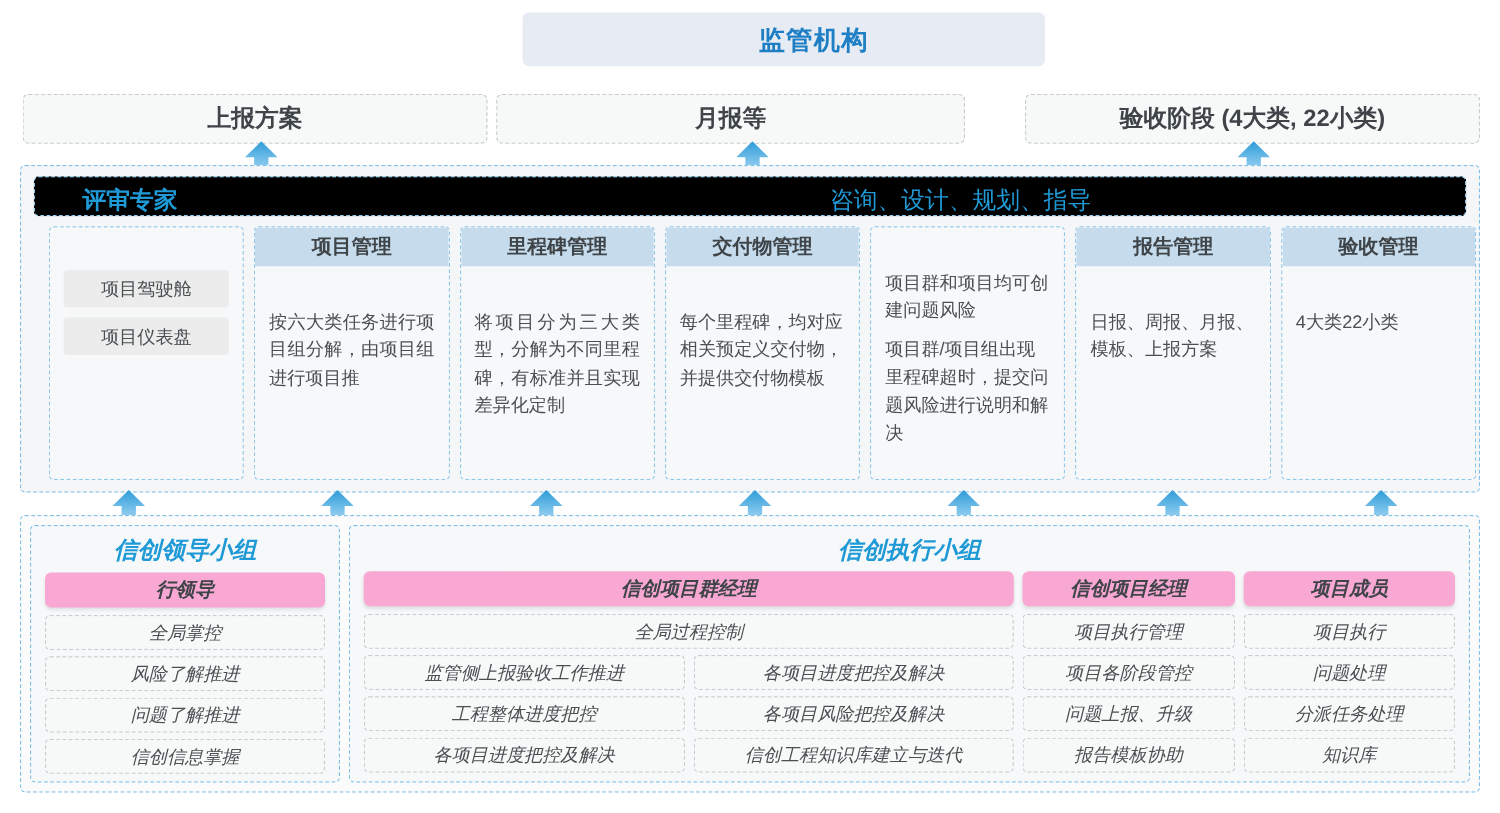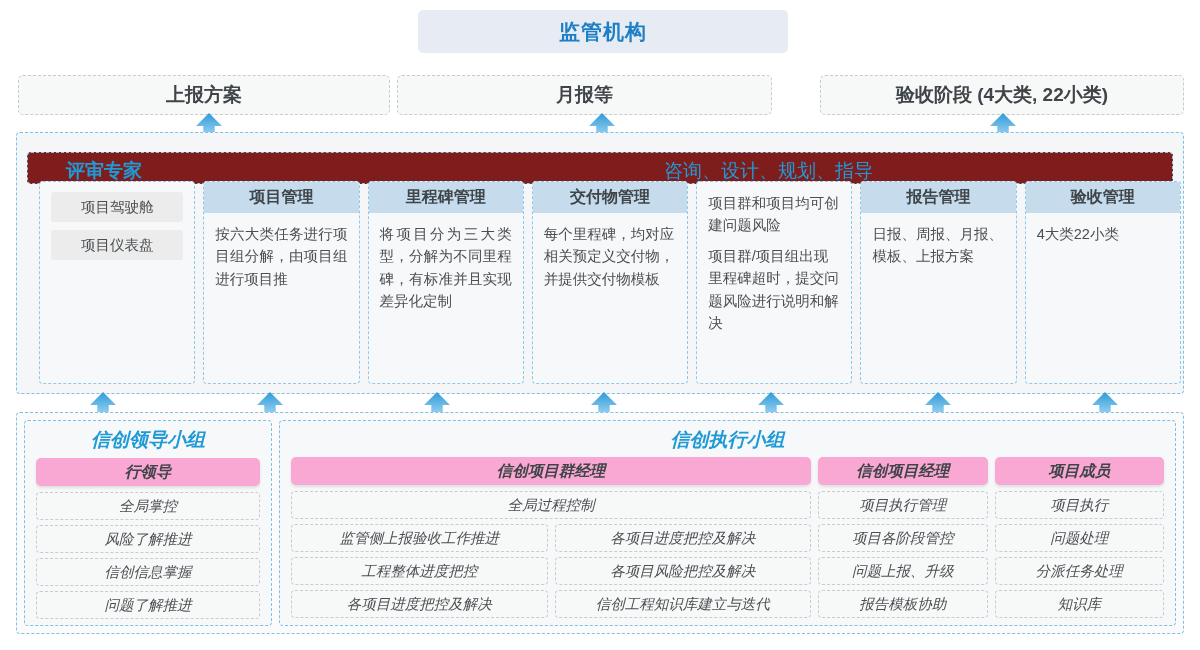--- a/index.html
+++ b/index.html
@@ -19,44 +19,44 @@
     background:linear-gradient(to top,#b7dcf4 0%,#7ec4ec 40%,#2e9bd8 100%);
     -webkit-clip-path:polygon(50% 0%,100% 46%,72% 46%,72% 100%,28% 100%,28% 46%,0% 46%);
     clip-path:polygon(50% 0%,100% 46%,72% 46%,72% 100%,28% 100%,28% 46%,0% 46%);
   }
 
   
   .regulator{
     position:absolute;left:418px;top:10px;width:370px;height:43px;
     background:#e7ecf4;border-radius:5px;
     display:flex;align-items:center;justify-content:center;
-    font-size:21px;font-weight:bold;color:#1f7fc4;letter-spacing:1px;
+    font-size:21px;font-weight:bold;color:#1f7fc4;letter-spacing:1px;padding-left:48px;
   }
 
   
   .reportbox{
     position:absolute;top:75px;height:38px;
     background:#f7f8f8;border:1px dashed #c9cbcc;border-radius:5px;
     display:flex;align-items:center;justify-content:center;
     font-size:19px;font-weight:bold;color:#3f4448;
   }
   #rb0{left:18px;width:370px;}
   #rb1{left:397px;width:373px;}
   #rb2{left:820px;width:362px;}
 
   
   .midpanel{
     position:absolute;left:16px;top:132px;width:1168px;height:262px;
     background:#f5f6f7;border:1px dashed #7fc0e8;border-radius:4px;
     box-sizing:border-box;
   }
   .midheader{
-    position:absolute;left:10px;top:19px;width:1146px;height:32px;
+    position:absolute;left:10px;top:8px;width:1146px;height:32px;
     border:1px dashed #8ec8ea;border-radius:4px;box-sizing:border-box;
-    background:#7f1d1d;
+    background:#000000;
   }
   .mh-left{
     position:absolute;left:38px;top:5px;
     font-size:19px;font-weight:bold;color:#1f9ad6;
   }
   .mh-right{
     position:absolute;left:636px;top:5px;
     font-size:19px;font-weight:normal;color:#1f9ad6;
   }
 
@@ -69,21 +69,21 @@
     border:1px dashed #8ec8ea;border-radius:4px;box-sizing:border-box;
     background:#f7f8f9;display:flex;flex-direction:column;overflow:hidden;
   }
   .card-title{
     height:31px;background:#c6dced;
     display:flex;align-items:center;justify-content:center;
     font-size:16px;font-weight:bold;color:#3f4448;
   }
   .card-body{
     flex:1;padding:10px 11px 6px 11px;
-    display:flex;flex-direction:column;gap:8px;
+    display:flex;flex-direction:column;gap:8px;margin-top:24px;
   }
   .pill{
     background:#ececec;border-radius:3px;
     height:30px;display:flex;align-items:center;justify-content:center;
     font-size:14.5px;color:#4a4f52;
   }
   .para{
     font-size:14.5px;line-height:1.55;color:#4a4f52;
     text-align:justify;text-align-last:left;margin:0;
   }
@@ -244,22 +244,22 @@
 <div class="arrow" id="ar-mid6"></div>
 
 <div class="botwrap">
 
   <div class="group" id="grp-lead">
     <div class="grp-title">信创领导小组</div>
     <div class="lead-inner">
       <div class="role-head">行领导</div>
       <div class="task">全局掌控</div>
       <div class="task">风险了解推进</div>
+      <div class="task">问题了解推进</div>
       <div class="task">信创信息掌握</div>
-      <div class="task">问题了解推进</div>
     </div>
   </div>
 
   <div class="group" id="grp-exec">
     <div class="grp-title">信创执行小组</div>
 
     <div class="exec-inner">
 
       <div class="col-pm">
         <div class="role-head">信创项目群经理</div>

